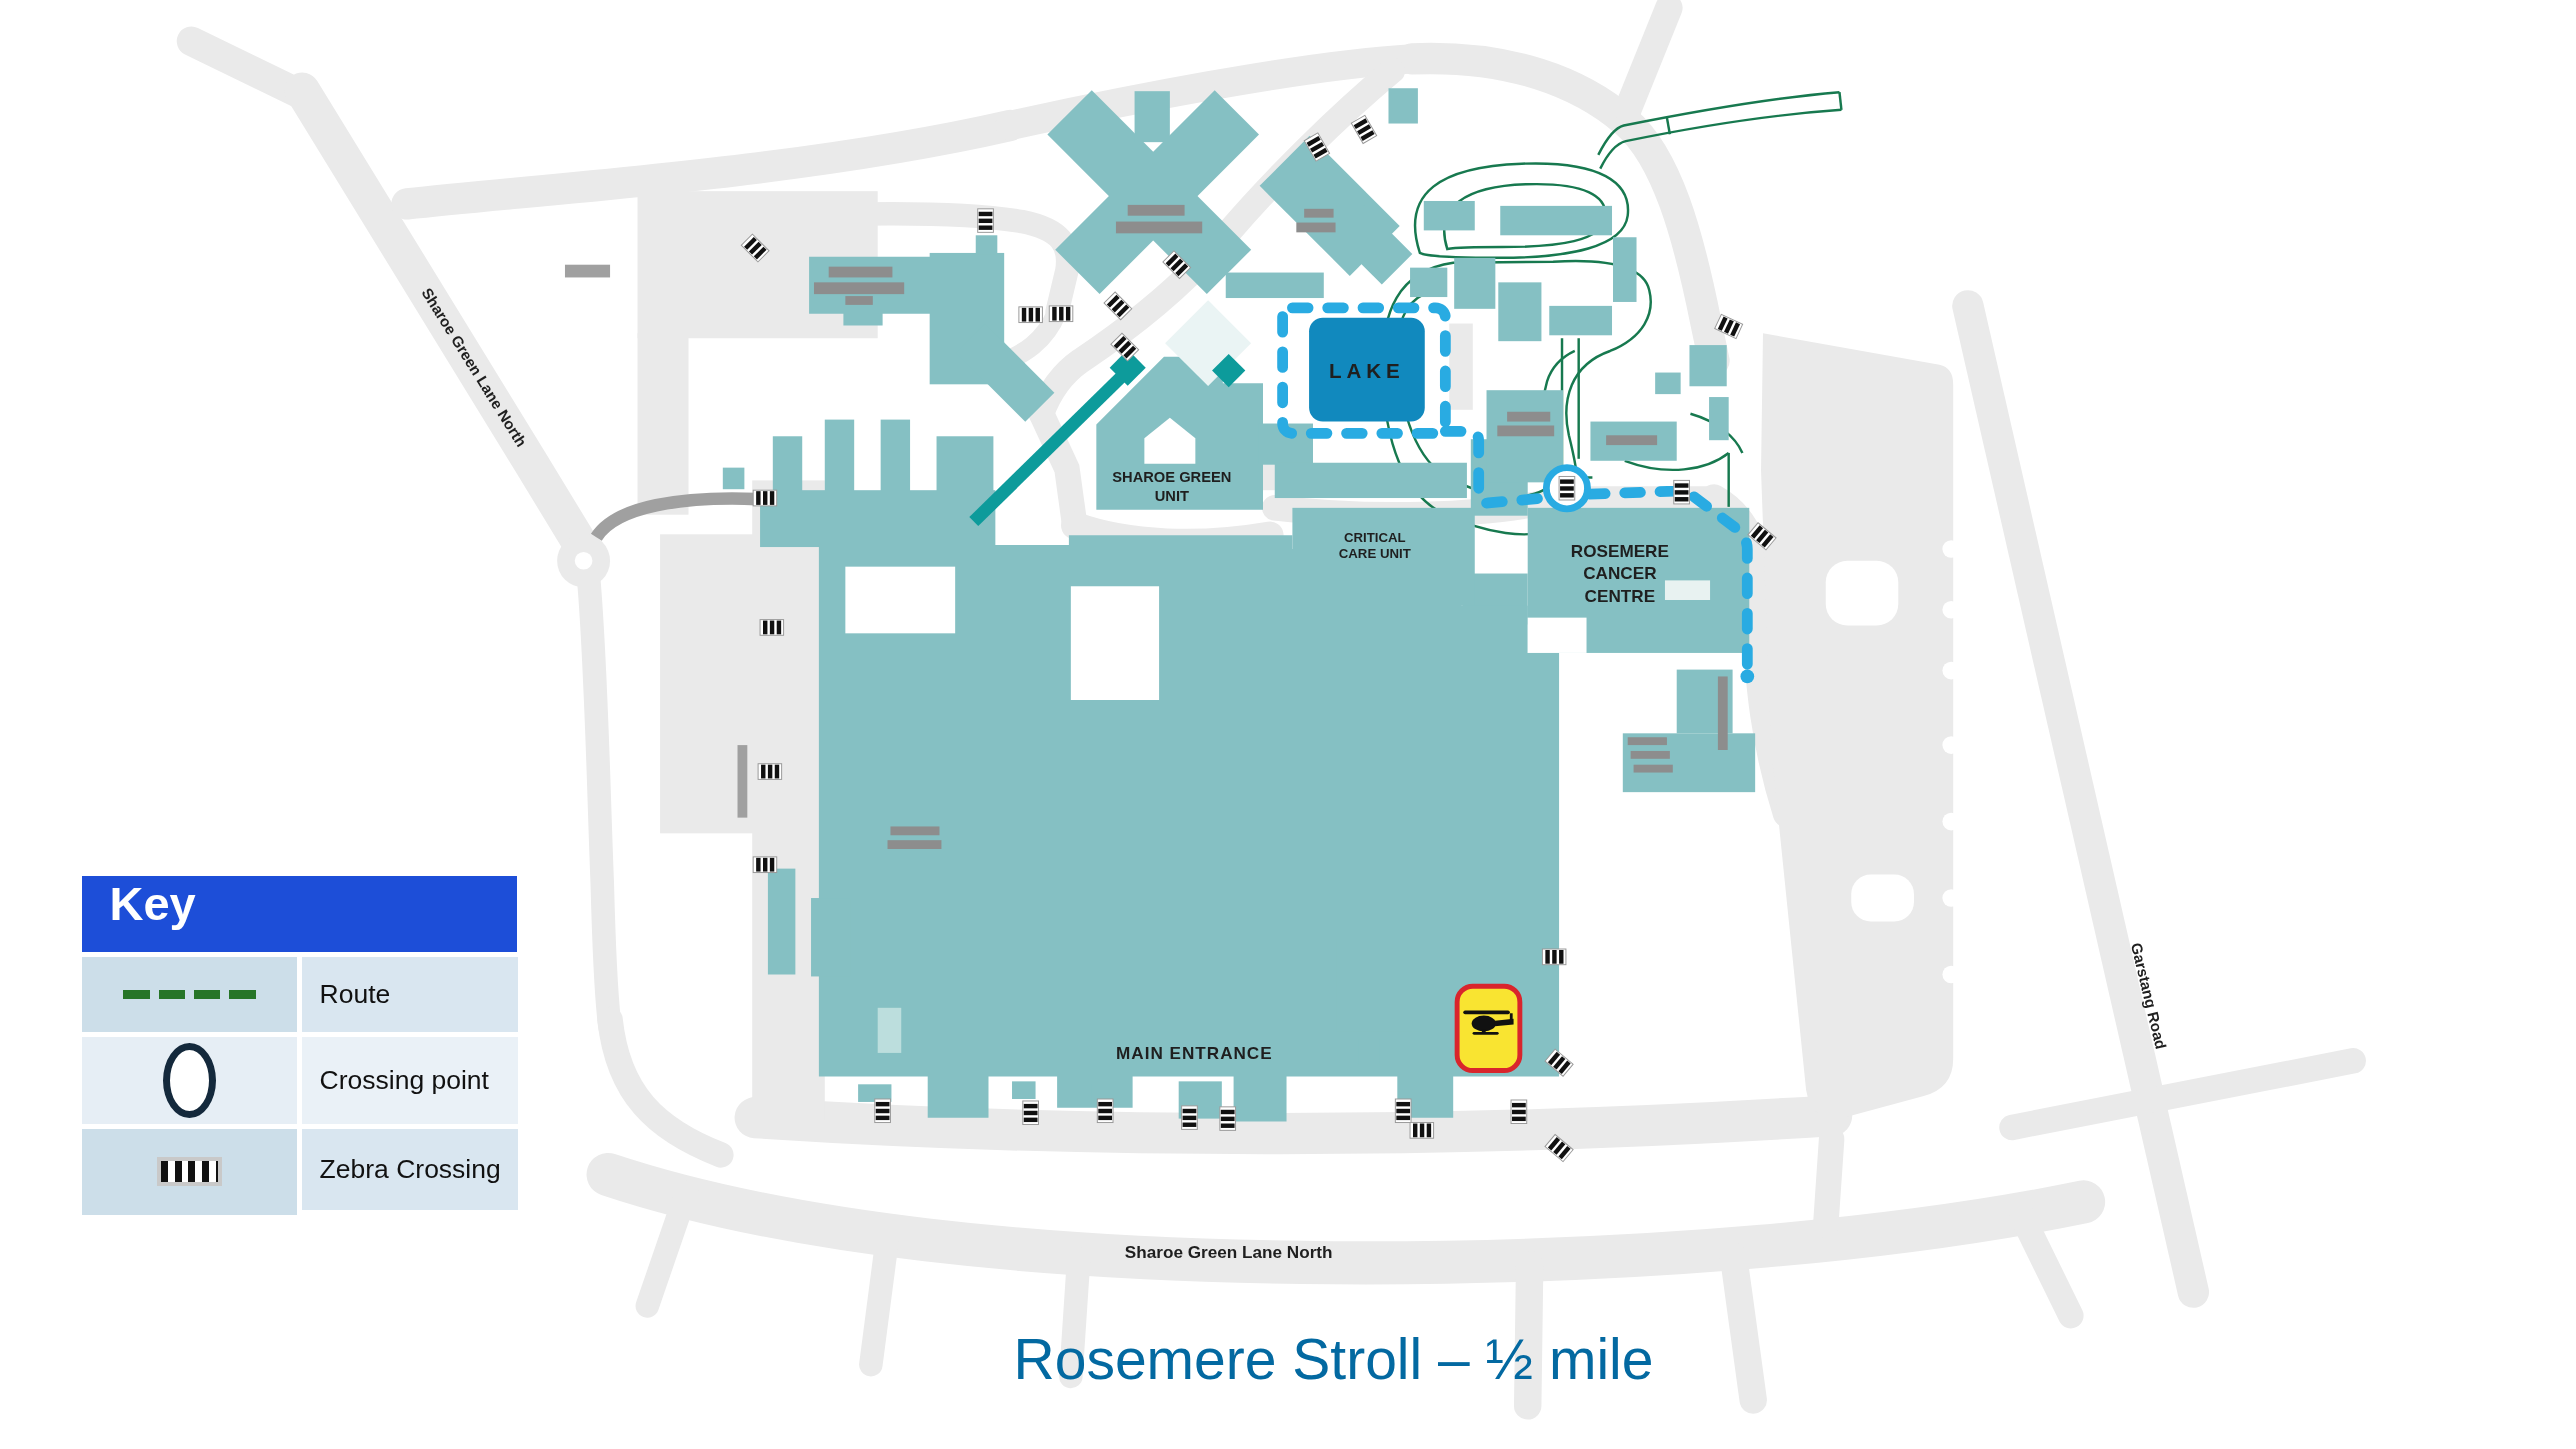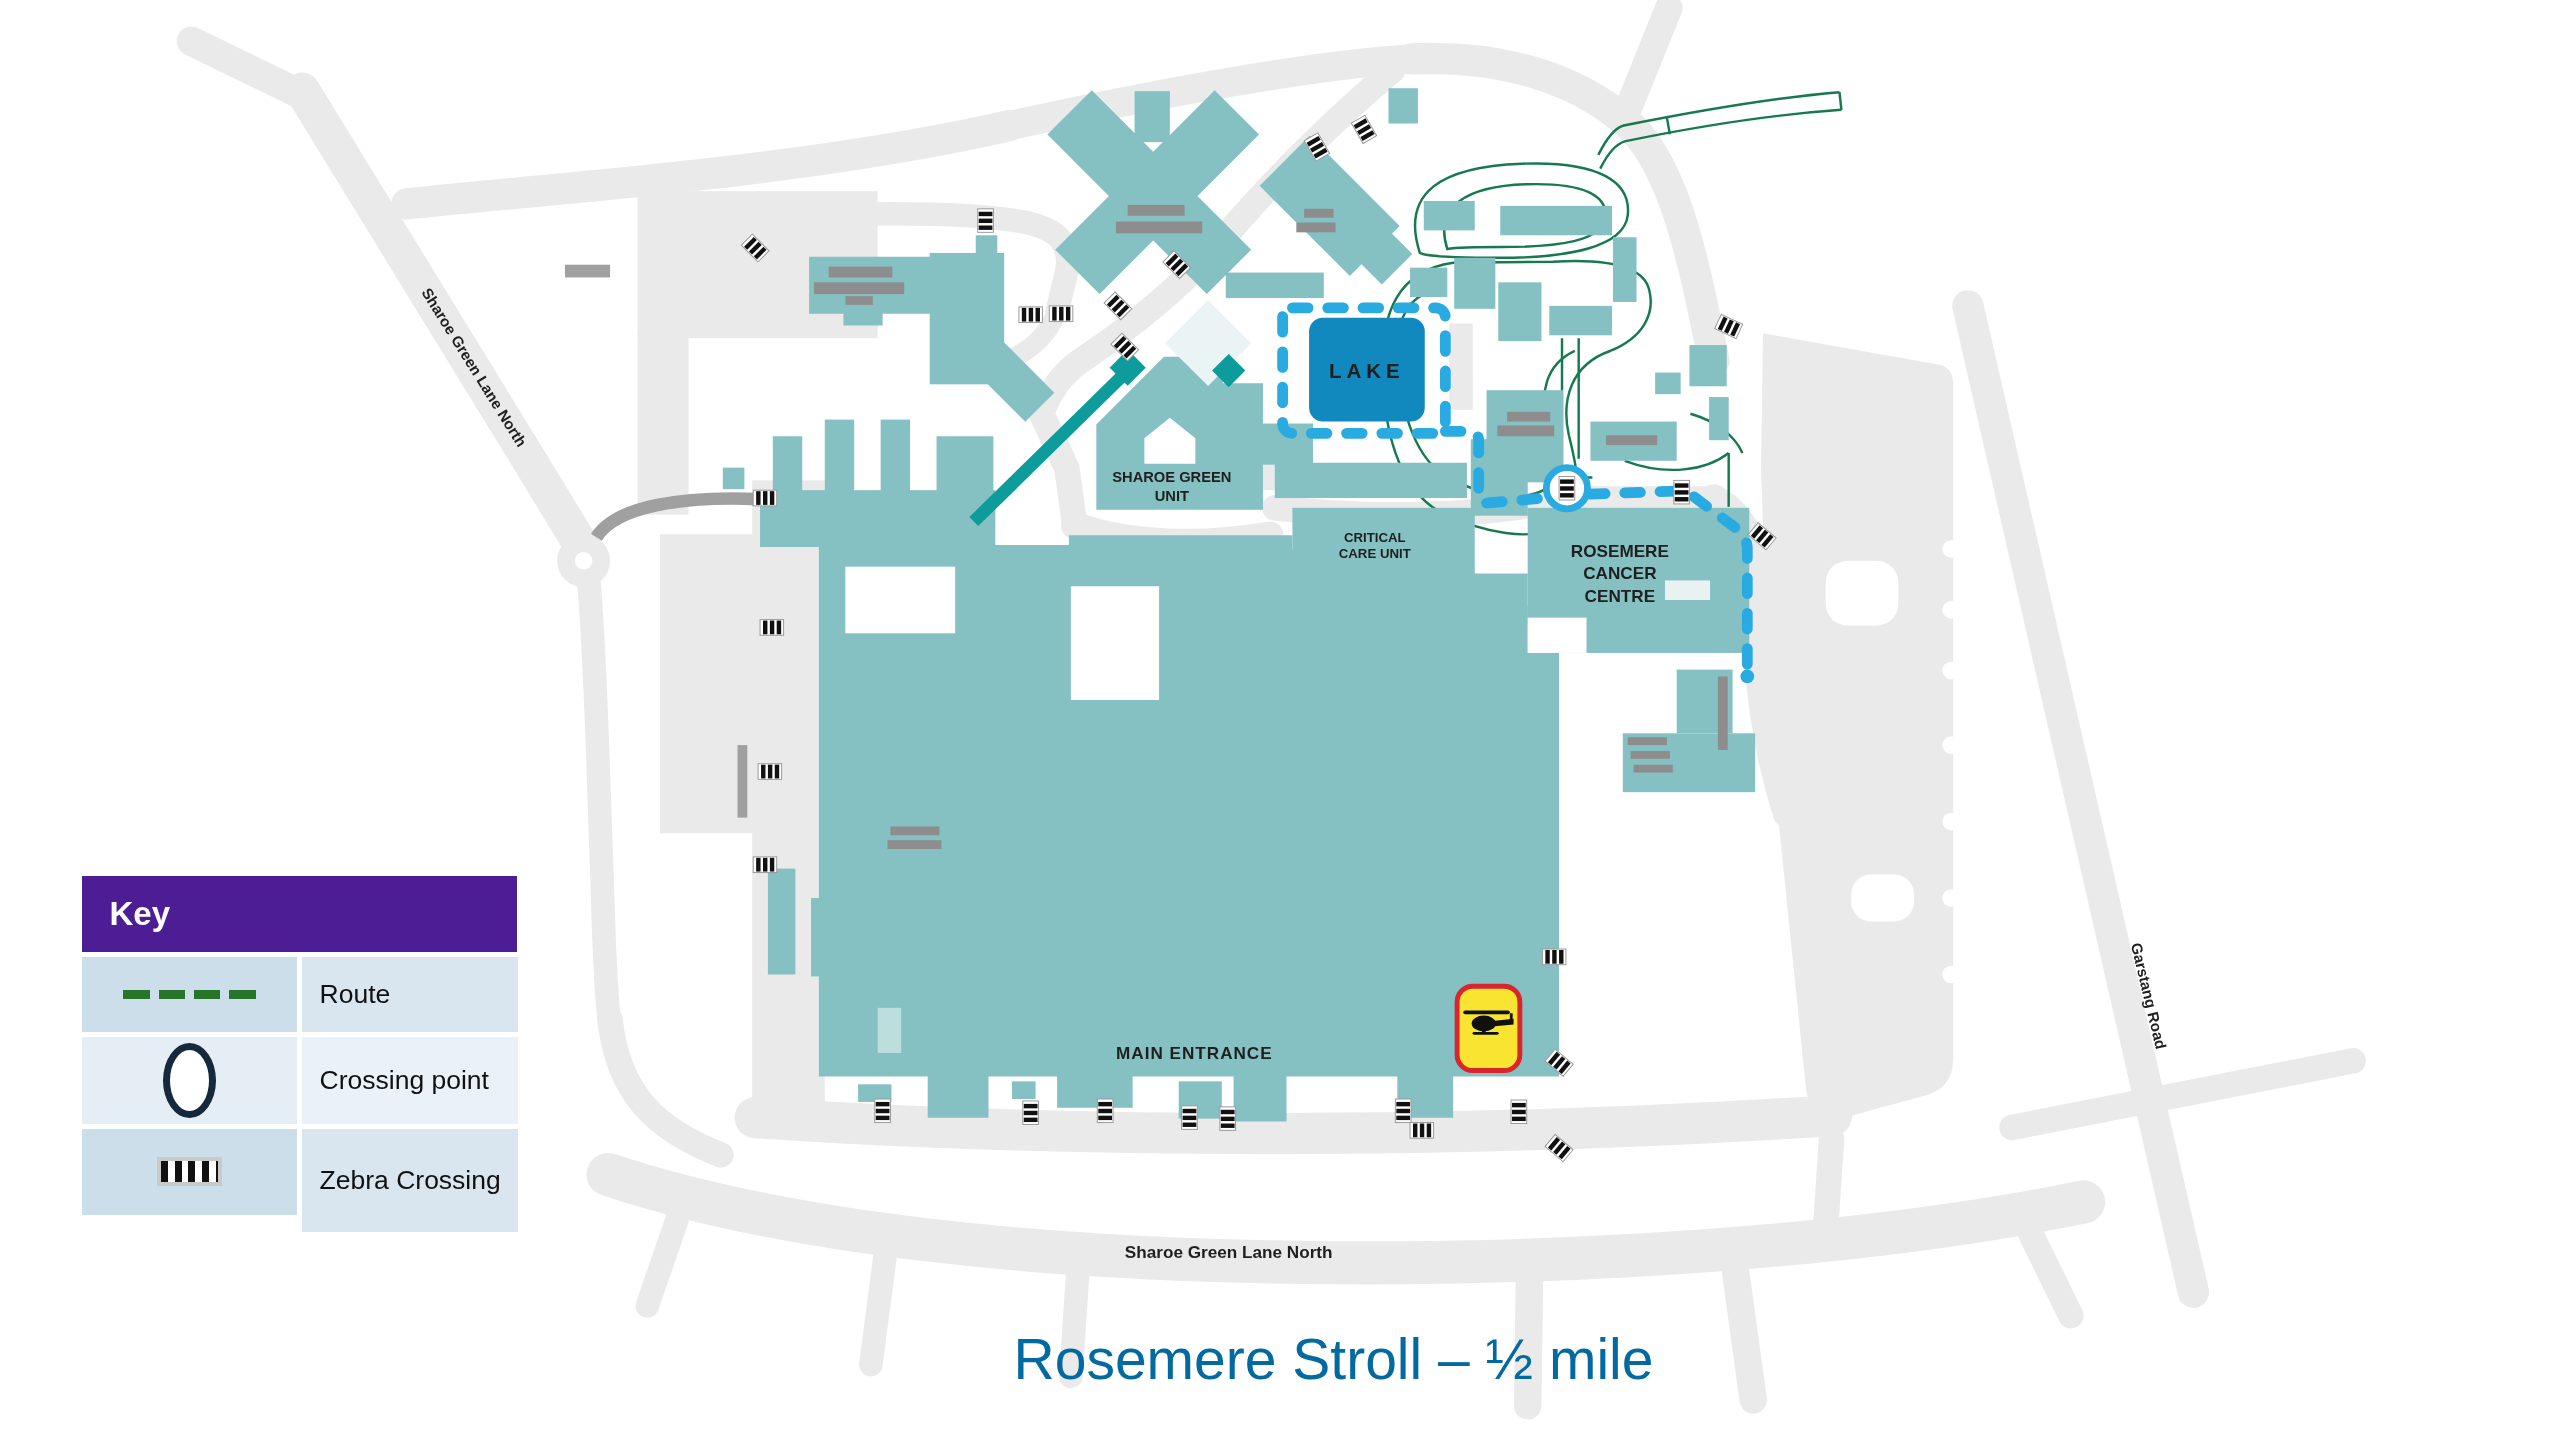--- a/index.html
+++ b/index.html
@@ -2,28 +2,28 @@
 <html><head>
 <meta charset="utf-8">
 <style>
   html,body{margin:0;padding:0;background:#fff;}
   .canvas{position:relative;width:2576px;height:1449px;background:#fff;overflow:hidden;
           font-family:"Liberation Sans",sans-serif;}
   svg text{font-family:"Liberation Sans",sans-serif;fill:#1f1f1f;}
   .maplabel{font-weight:600;}
   
   .key{position:absolute;left:82px;top:876px;width:435px;}
-  .key-header{background:#4c1d95;color:#fff;height:76px;display:flex;align-items:center;
-              padding-left:27.5px;font-size:33px;font-weight:bold;box-sizing:border-box;}
+  .key-header{background:#1d4ed8;color:#fff;height:76px;display:flex;
+              padding-left:27.5px;font-size:47px;font-weight:bold;box-sizing:border-box;}
   .key-grid{display:grid;grid-template-columns:215px 216px;grid-auto-rows:auto;gap:4.9px;margin-top:4.9px;border-radius:18px;}
   .key-sym{display:flex;align-items:center;justify-content:center;}
   .key-label{display:flex;align-items:center;padding-left:17.7px;font-size:26.5px;color:#111;line-height:1.25;}
   .r1{background:#CCDEE9;height:75px;} .r1l{background:#D9E6F0;height:75px;}
   .r2{background:#E6EEF5;height:87px;} .r2l{background:#EAF1F7;height:87px;}
-  .r3{background:#CCDEE9;height:86px;} .r3l{background:#D9E6F0;height:103px;}
+  .r3{background:#CCDEE9;height:86px;} .r3l{background:#D9E6F0;height:81px;}
   .dashrow{display:flex;gap:8.8px;}
   .dash{width:26.5px;height:8.8px;background:#267528;display:inline-block;}
   .oval{width:39px;height:61px;border:7.8px solid #14293C;border-radius:50%;background:#fff;display:inline-block;}
   .zebra-chip{width:65px;height:29px;background:#C9C9C9;display:flex;align-items:center;justify-content:center;}
   .zebra-chip .stripes{width:57px;height:21.6px;
      background:repeating-linear-gradient(90deg,#111 0 6.9px,#fff 6.9px 13.7px);}
   
   .map-title{position:absolute;left:966px;top:1326px;width:735px;text-align:center;
              color:#0369a1;font-size:57px;font-weight:normal;letter-spacing:0px;}
 </style>

